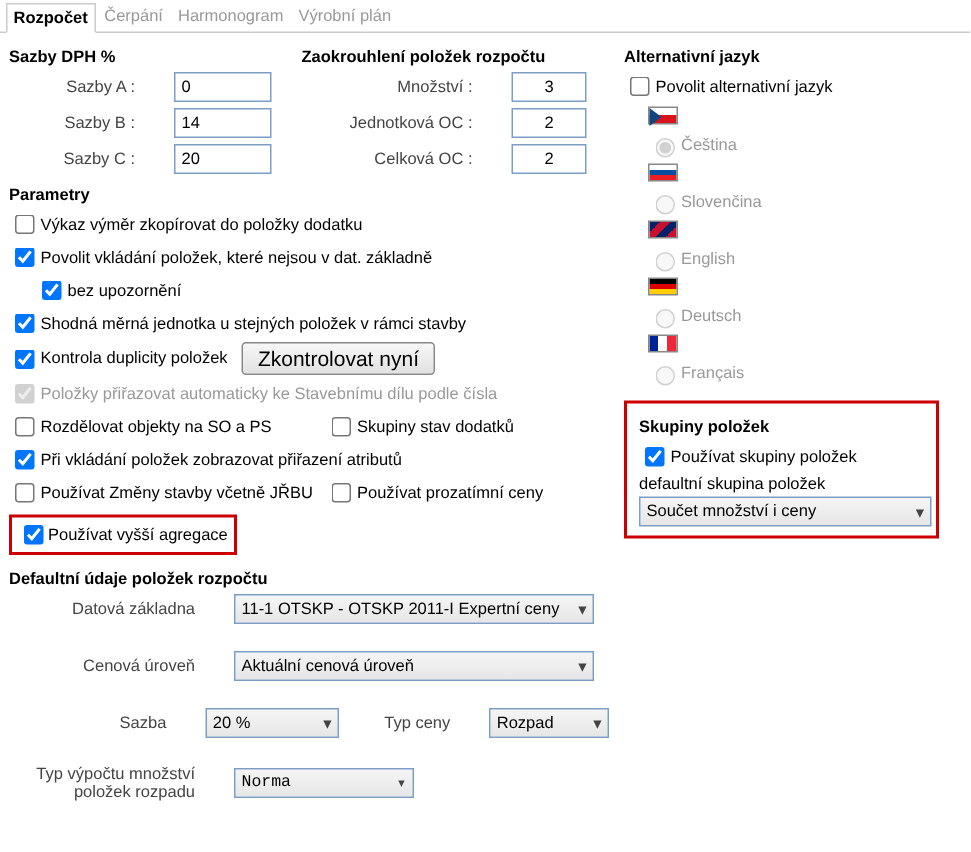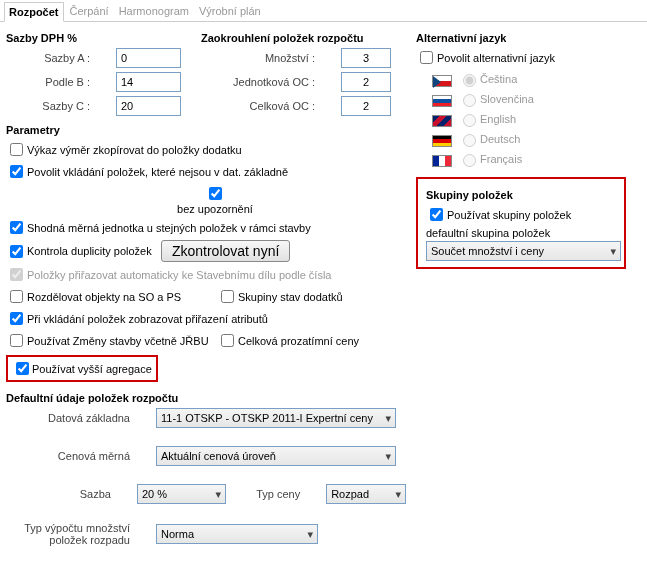--- a/index.html
+++ b/index.html
@@ -63,21 +63,21 @@
 }
 .sazby input[type="text"] { width: 65px; }
 .round input[type="text"] { width: 50px; text-align: center; }
 .top-cols { display: flex; gap: 20px; }
 .checkbox-row {
   display: flex;
   align-items: center;
   margin: 3px 0;
 }
 .checkbox-row input[type="checkbox"] { margin-right: 4px; }
-.indent { margin-left: 18px; flex-direction: column; }
+.indent { margin-left: 18px; }
 button.win {
   background: linear-gradient(#f7f7f7, #e1e1e1);
   border: 1px solid #888;
   border-radius: 3px;
   padding: 2px 10px;
   font-size: 14px;
   cursor: pointer;
 }
 .radios { display: flex; gap: 28px; margin: 8px 0 8px 38px; }
 .radios label, .lang-row label { display: flex; align-items: center; }
@@ -108,38 +108,39 @@
   cursor: pointer;
 }
 .select::after {
   content: "▾";
   position: absolute;
   right: 4px;
   color: #444;
 }
 .lang-row {
   display: flex;
-  align-items: flex-end;
+  align-items: flex-start;
   gap: 6px;
   margin: 4px 0 4px 16px;
+  flex-direction: column;
 }
 .flag {
   width: 20px; height: 12px; display: inline-block;
   border: 1px solid #888;
 }
 .flag-cz { background: linear-gradient(to bottom,#fff 50%,#d7141a 50%); position:relative; }
 .flag-cz::before { content:""; position:absolute; left:0; top:0; border-top:6px solid transparent; border-bottom:6px solid transparent; border-left:8px solid #11457e; }
 .flag-sk { background: linear-gradient(to bottom,#fff 33%,#0b4ea2 33%,#0b4ea2 66%,#ee1c25 66%); }
 .flag-en { background: linear-gradient(135deg,#012169 25%,#c8102e 25%,#c8102e 50%,#012169 50%,#012169 75%,#c8102e 75%); }
 .flag-de { background: linear-gradient(to bottom,#000 33%,#dd0000 33%,#dd0000 66%,#ffce00 66%); }
 .flag-fr { background: linear-gradient(to right,#002395 33%,#fff 33%,#fff 66%,#ed2939 66%); }
 .defaults .row { margin-bottom: 18px; }
 .defaults label.field-label { width: 130px; }
 .sel-wide { width: 240px; }
-.sel-med { width: 162px; }
+.sel-med { width: 120px; font-family: Liberation Mono, monospace; }
 .sel-sm { width: 101px; }
 </style>
 </head>
 <body>
 
 <div class="tabs">
   <div class="tab active">Rozpočet</div>
   <div class="tab">Čerpání</div>
   <div class="tab">Harmonogram</div>
   <div class="tab">Výrobní plán</div>
@@ -148,21 +149,21 @@
 <div class="main">
   <div class="left">
     <div class="top-cols">
       <div class="sazby">
         <div class="group-title">Sazby DPH %</div>
         <div class="row">
             <label class="field-label">Sazby A :</label>
             <input type="text" value="0" style="">
           </div>
         <div class="row">
-            <label class="field-label">Podle B :</label>
+            <label class="field-label">Sazby B :</label>
             <input type="text" value="14" style="">
           </div>
         <div class="row">
             <label class="field-label">Sazby C :</label>
             <input type="text" value="20" style="">
           </div>
       </div>
       <div class="round">
         <div class="group-title">Zaokrouhlení položek rozpočtu</div>
         <div class="row row-wide">
@@ -209,35 +210,35 @@
         <span>Skupiny stav dodatků</span>
     </div>
     <div class="checkbox-row">
         <input type="checkbox" checked="" style="">
         <span>Při vkládání položek zobrazovat přiřazení atributů</span>
       </div>
     <div class="checkbox-row">
       <input type="checkbox" style="">
         <span style="width:190px">Používat Změny stavby včetně JŘBU</span>
       <input type="checkbox" style="">
-        <span>Celková prozatímní ceny</span>
+        <span>Používat prozatímní ceny</span>
     </div>
     <div class="highlight1">
       <input type="checkbox" checked="" style="">
         <span>Používat vyšší agregace</span>
     </div>
 
     <div class="group-title" style="margin-top:10px">Defaultní údaje položek rozpočtu</div>
     <div class="defaults">
       <div class="row">
           <label class="field-label">Datová základna</label>
           <div class="select sel-wide">11-1 OTSKP  -  OTSKP 2011-I Expertní ceny</div>
         </div>
       <div class="row">
-          <label class="field-label">Cenová měrná</label>
+          <label class="field-label">Cenová úroveň</label>
           <div class="select sel-wide">Aktuální cenová úroveň</div>
         </div>
       <div class="row">
           <label class="field-label">Sazba</label>
           <div class="select sel-sm">20 %</div>
         <label class="field-label" style="width:70px">Typ ceny</label>
           <div class="select" style="width:90px">Rozpad</div>
         </div>
       <div class="row">
           <label class="field-label" style="white-space:normal;line-height:1.1">Typ výpočtu množství položek rozpadu</label>

